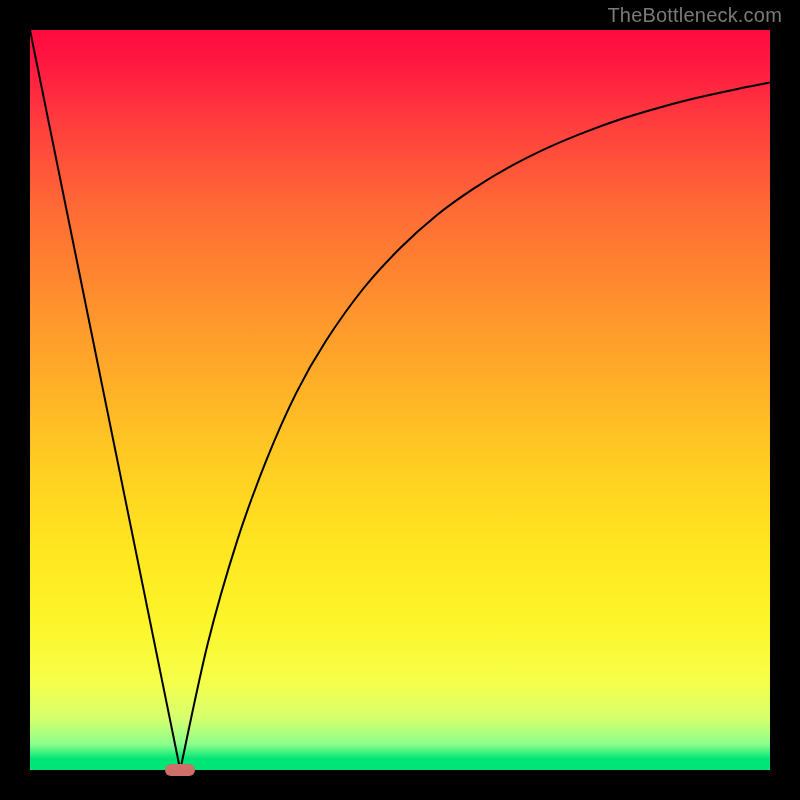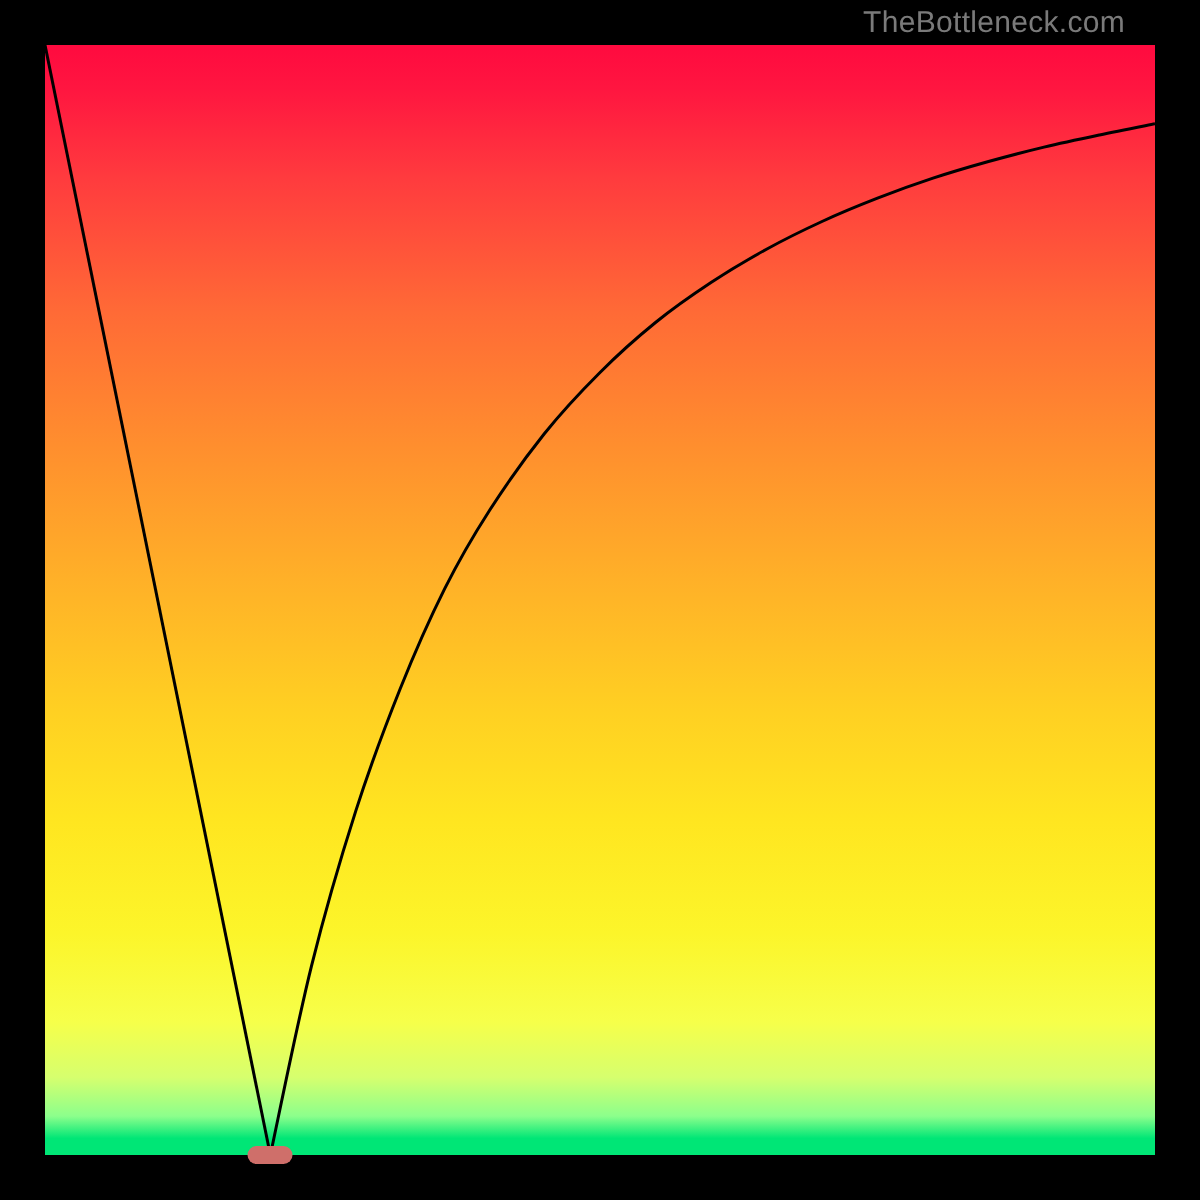--- a/index.html
+++ b/index.html
@@ -30,21 +30,21 @@
       #f6ff4a 88%,
       #d6ff6e 93%,
       #8cff8c 96.5%,
       #00e676 98.5%,
       #00e676 100%
     );
   }
   .attribution {
     position: absolute;
     top: 4px;
-    right: 50px;
+    right: 18px;
     color: #7a7a7a;
     font-size: 20px;
     letter-spacing: 0.2px;
     font-weight: 500;
     user-select: none;
   }
   svg.curve {
     position: absolute;
     left: 0;
     top: 0;

